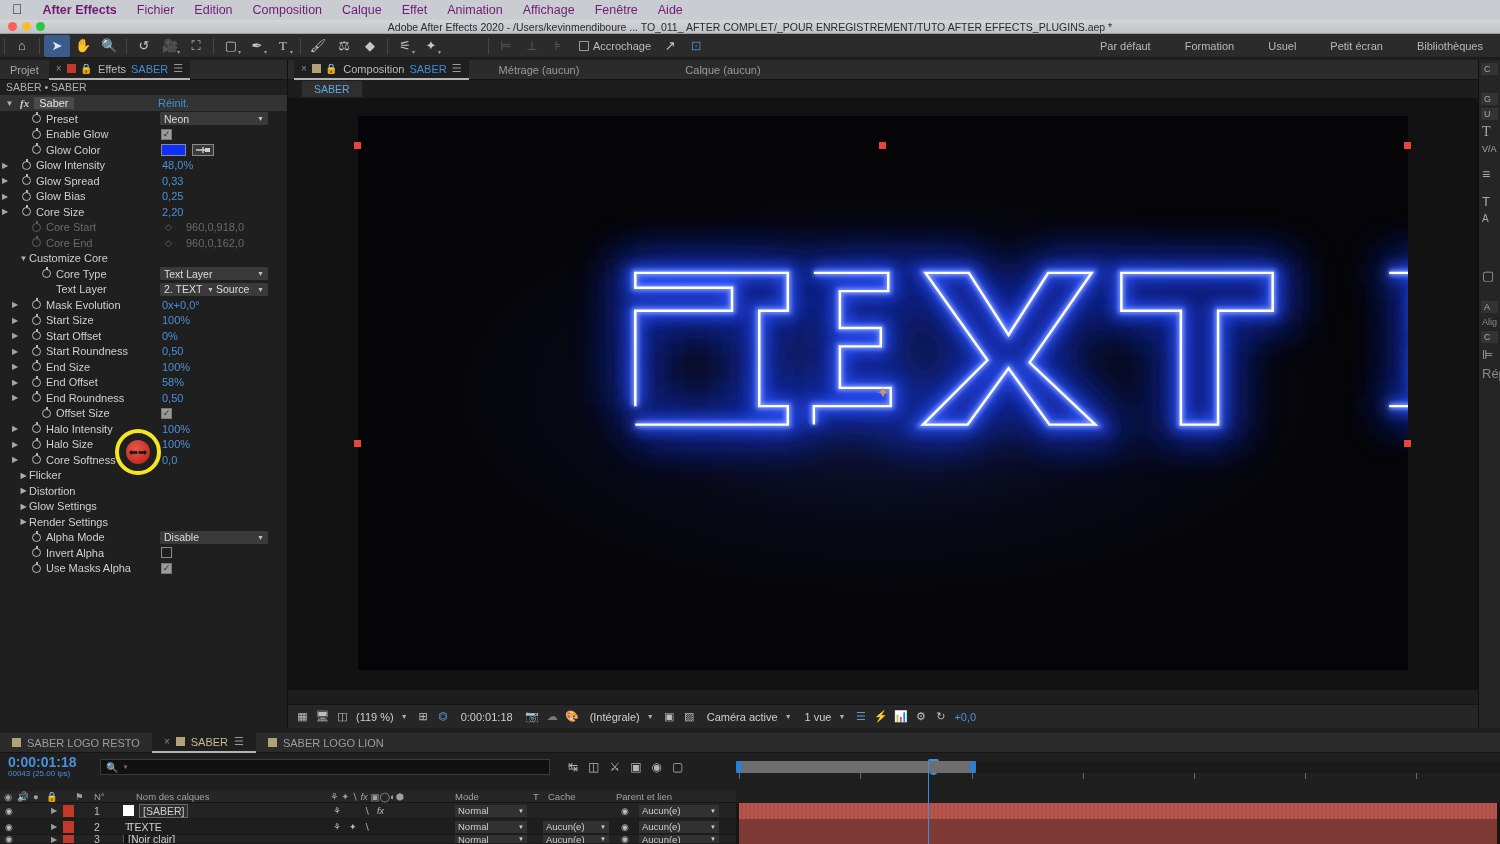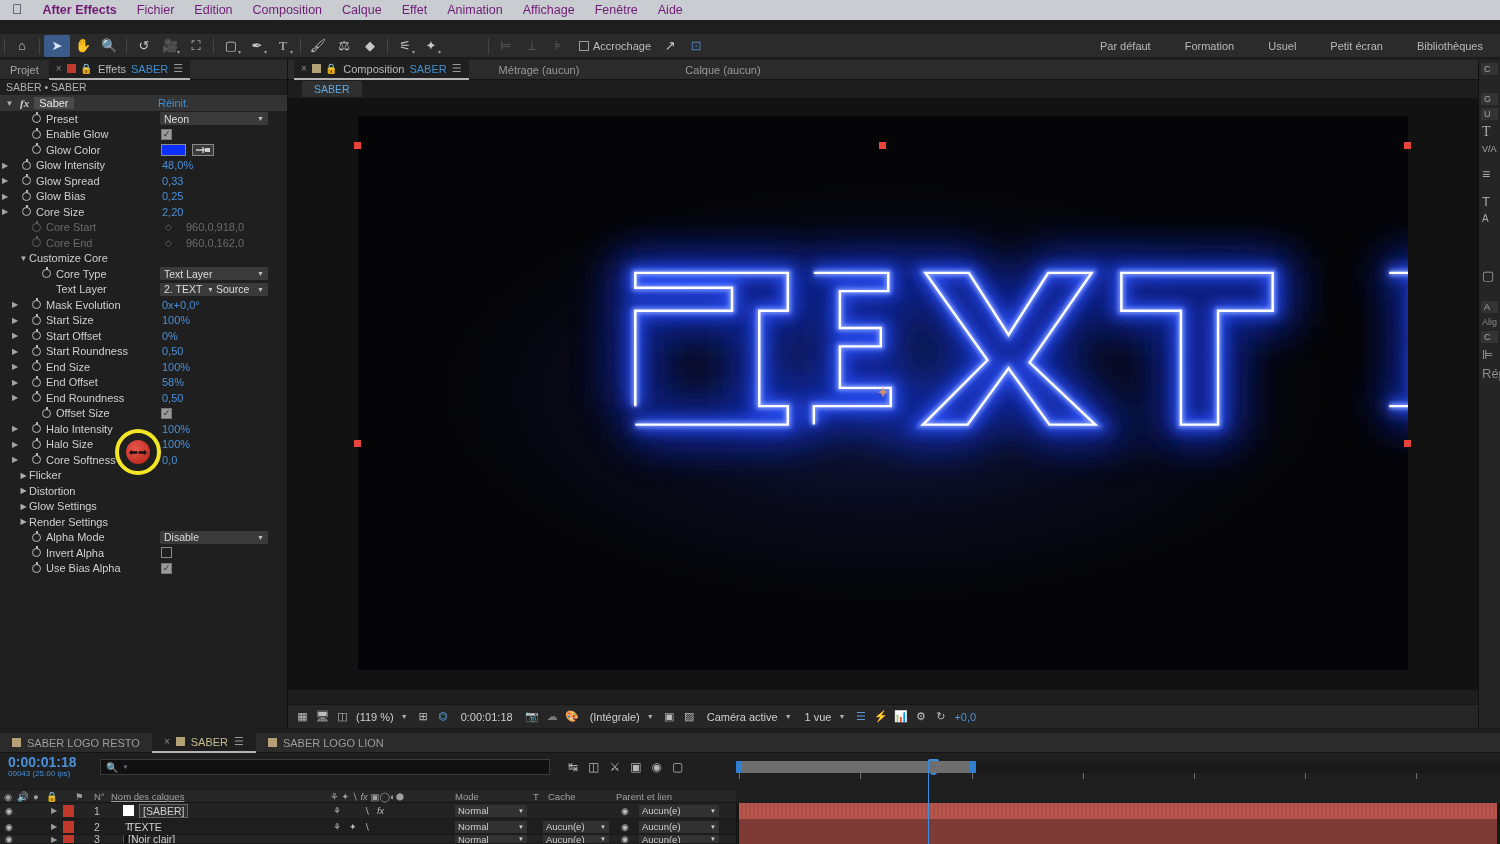--- a/index.html
+++ b/index.html
@@ -248,20 +248,28 @@
     <span class="mac-item">Edition</span>
     <span class="mac-item">Composition</span>
     <span class="mac-item">Calque</span>
     <span class="mac-item">Effet</span>
     <span class="mac-item">Animation</span>
     <span class="mac-item">Affichage</span>
     <span class="mac-item">Fenêtre</span>
     <span class="mac-item">Aide</span>
   </div>
 
+  <div class="titlebar">
+    <div class="traffic">
+      <span class="dot r"></span>
+      <span class="dot y"></span>
+      <span class="dot g"></span>
+    </div>
+    <div class="title-text">Adobe After Effects 2020 - /Users/kevinmendiboure ... TO_011_ AFTER COMPLET/_POUR ENREGISTREMENT/TUTO AFTER EFFECTS_PLUGINS.aep *</div>
+  </div>
 
   <div class="toolbar">
     <div class="tsep"></div>
     <div class="tool">⌂</div>
     <div class="tsep"></div>
     <div class="tool sel">➤</div>
     <div class="tool">✋</div>
     <div class="tool">🔍</div>
     <div class="tsep"></div>
     <div class="tool">↺</div>
@@ -552,21 +560,21 @@
       <span class="arr"></span>
         <span style="width:22px"></span>
       <span class="stopwatch"></span>
       <span class="plabel">Invert Alpha</span>
       <span class="cbox off">✓</span>
     </div>
     <div class="prow">
       <span class="arr"></span>
         <span style="width:22px"></span>
       <span class="stopwatch"></span>
-      <span class="plabel">Use Bias Alpha</span>
+      <span class="plabel">Use Masks Alpha</span>
       <span class="cbox">✓</span>
     </div>
 
     <div class="cursor-ring"></div>
     <div class="cursor-dot">⬅➡</div>
   </div>
 
   <div class="comp-panel">
     <div class="comp-tabs">
       <div class="ptab-active" style="margin-left:6px;">
@@ -744,21 +752,21 @@
       <div class="wb-cap" style="left:234px;"></div>
     </div>
 
     <div class="cols">
       <span class="col" style="left:4px;">◉</span>
       <span class="col" style="left:17px;">🔊</span>
       <span class="col" style="left:33px;">●</span>
       <span class="col" style="left:46px;">🔒</span>
       <span class="col" style="left:75px;">⚑</span>
       <span class="col" style="left:94px;">N°</span>
-      <span class="col" style="left:111px;text-decoration:underline;">Nom des calques</span>
+      <span class="col" style="left:136px;">Nom des calques</span>
       <span class="col" style="left:330px;">⚘ ✦ ∖ <i>fx</i> ▣◯◐⬢</span>
       <span class="col" style="left:455px;">Mode</span>
       <span class="col" style="left:533px;">T</span>
       <span class="col" style="left:548px;">Cache</span>
       <span class="col" style="left:616px;">Parent et lien</span>
     </div>
 
     <div class="layer-row lr-even" style="top:70px;">
       <span class="eye">◉</span>
       <span class="lrtwirl">▶</span>

